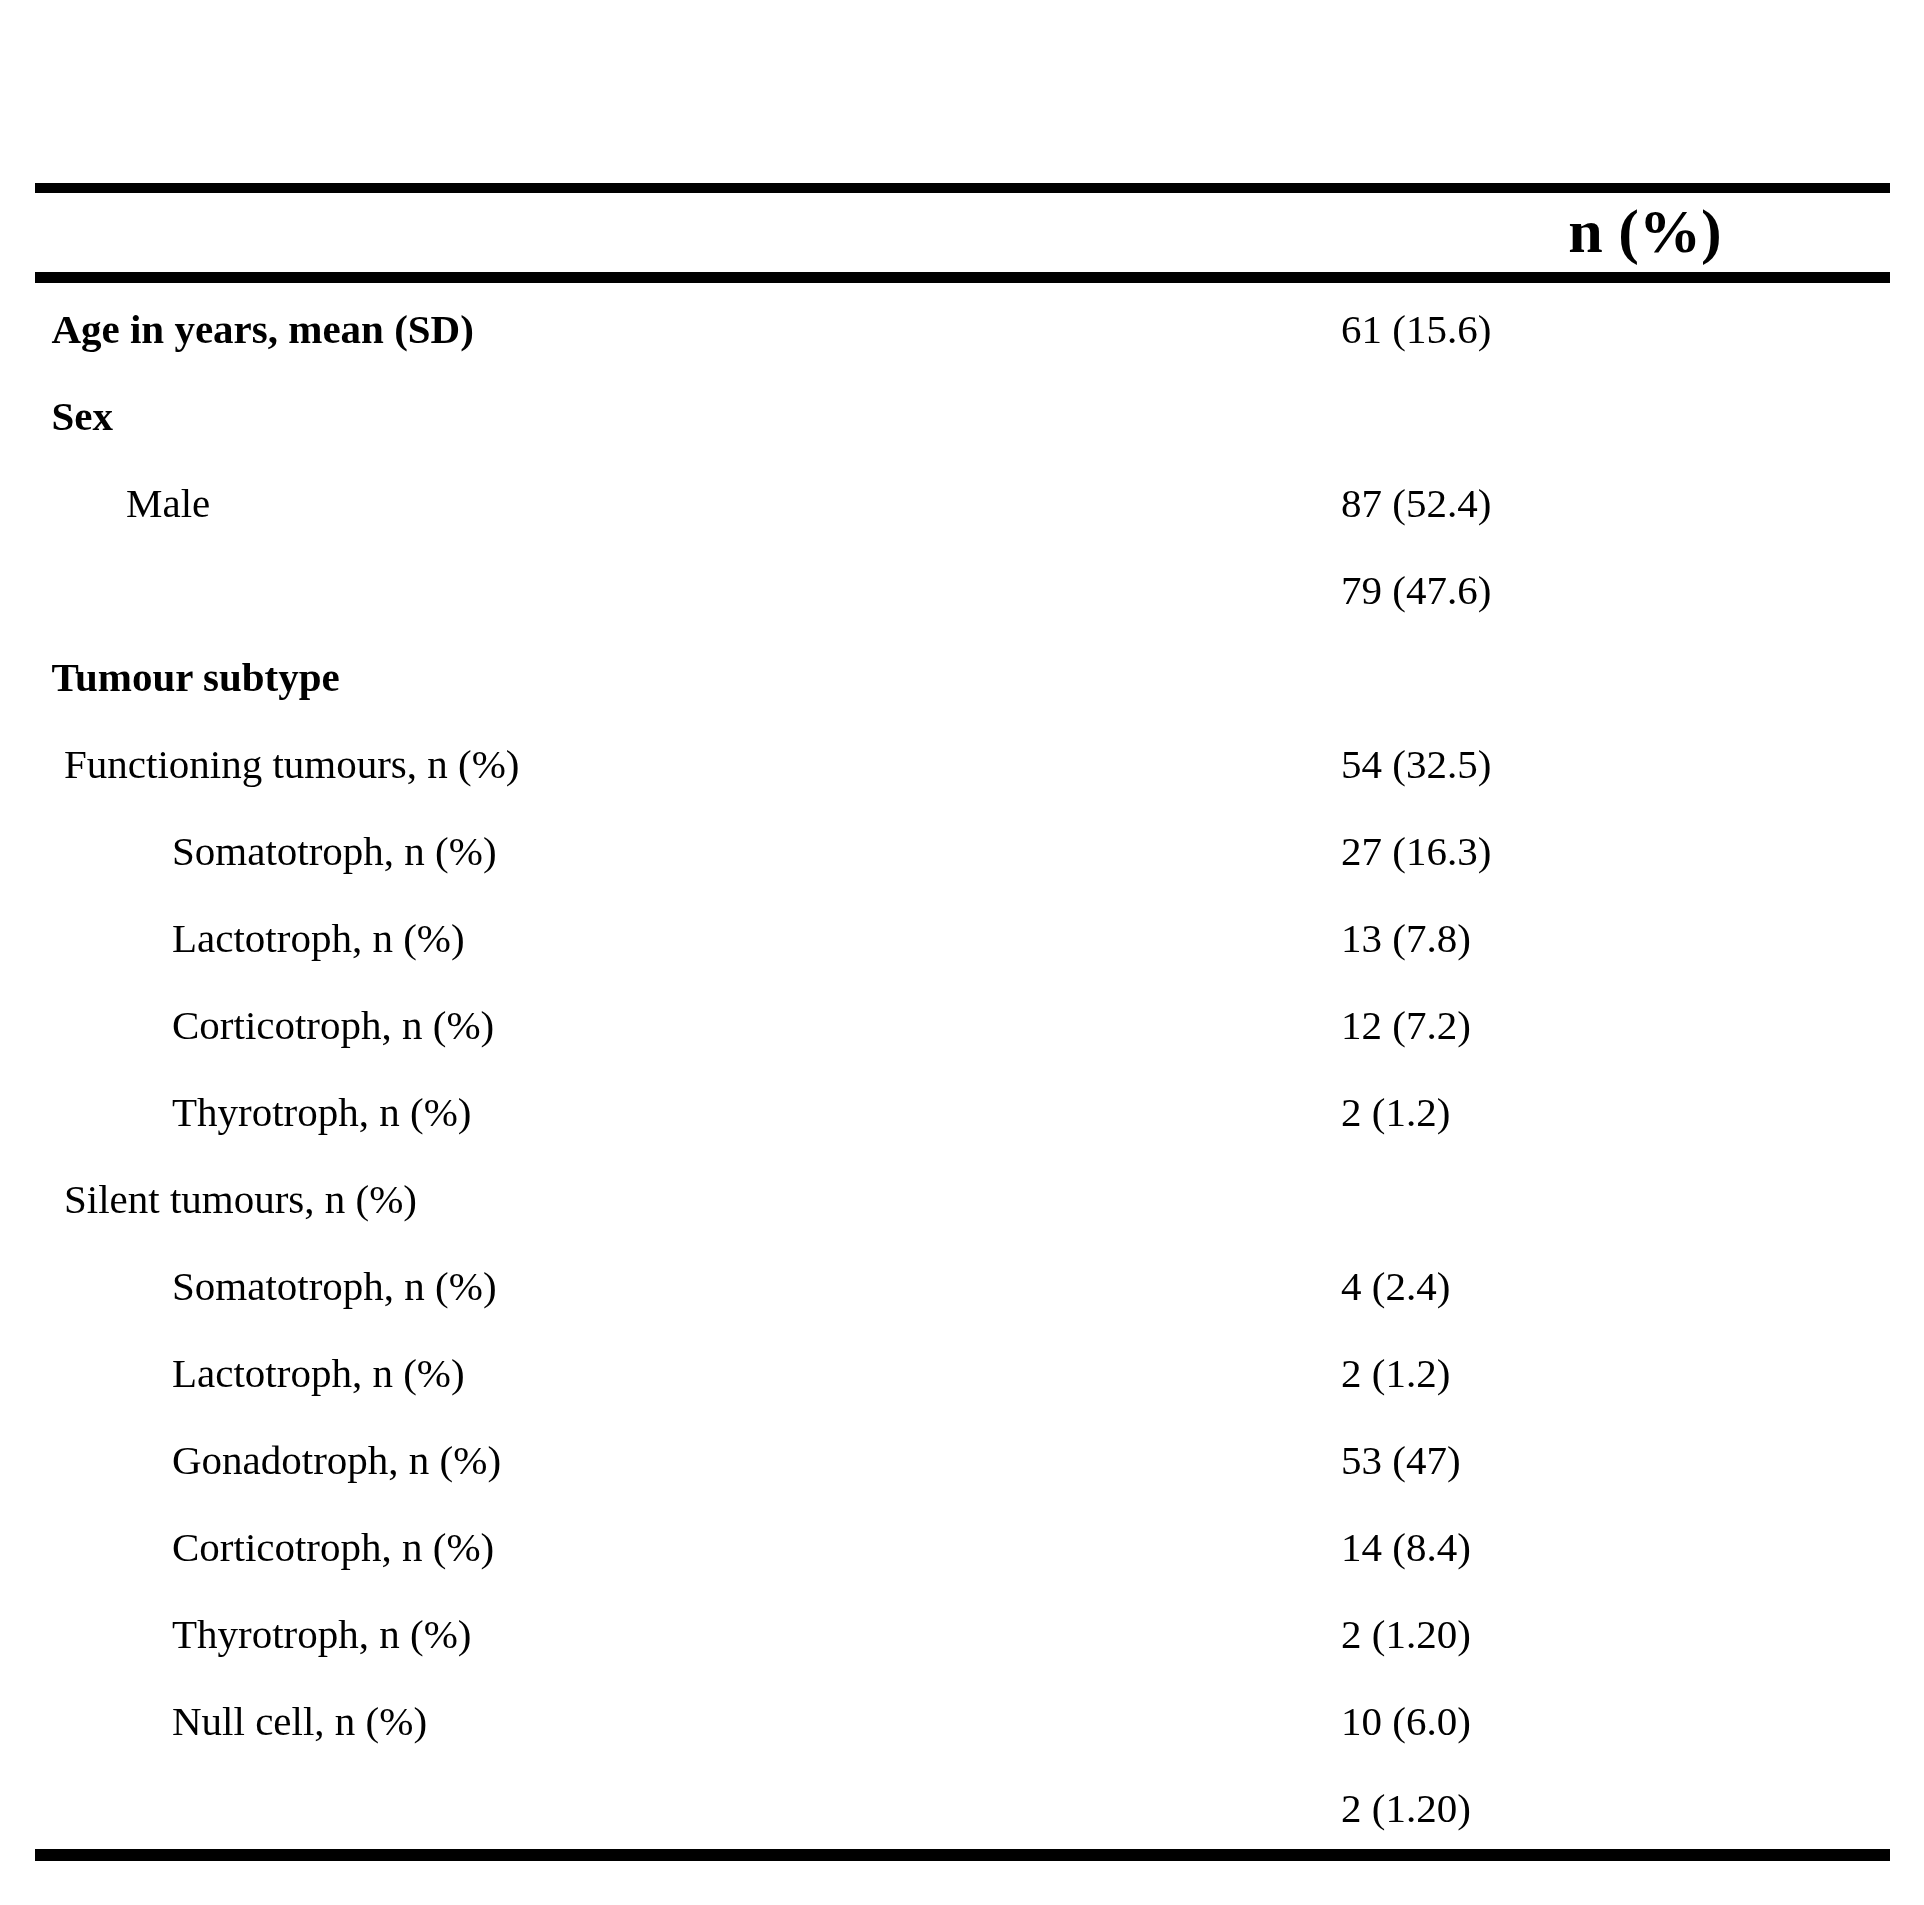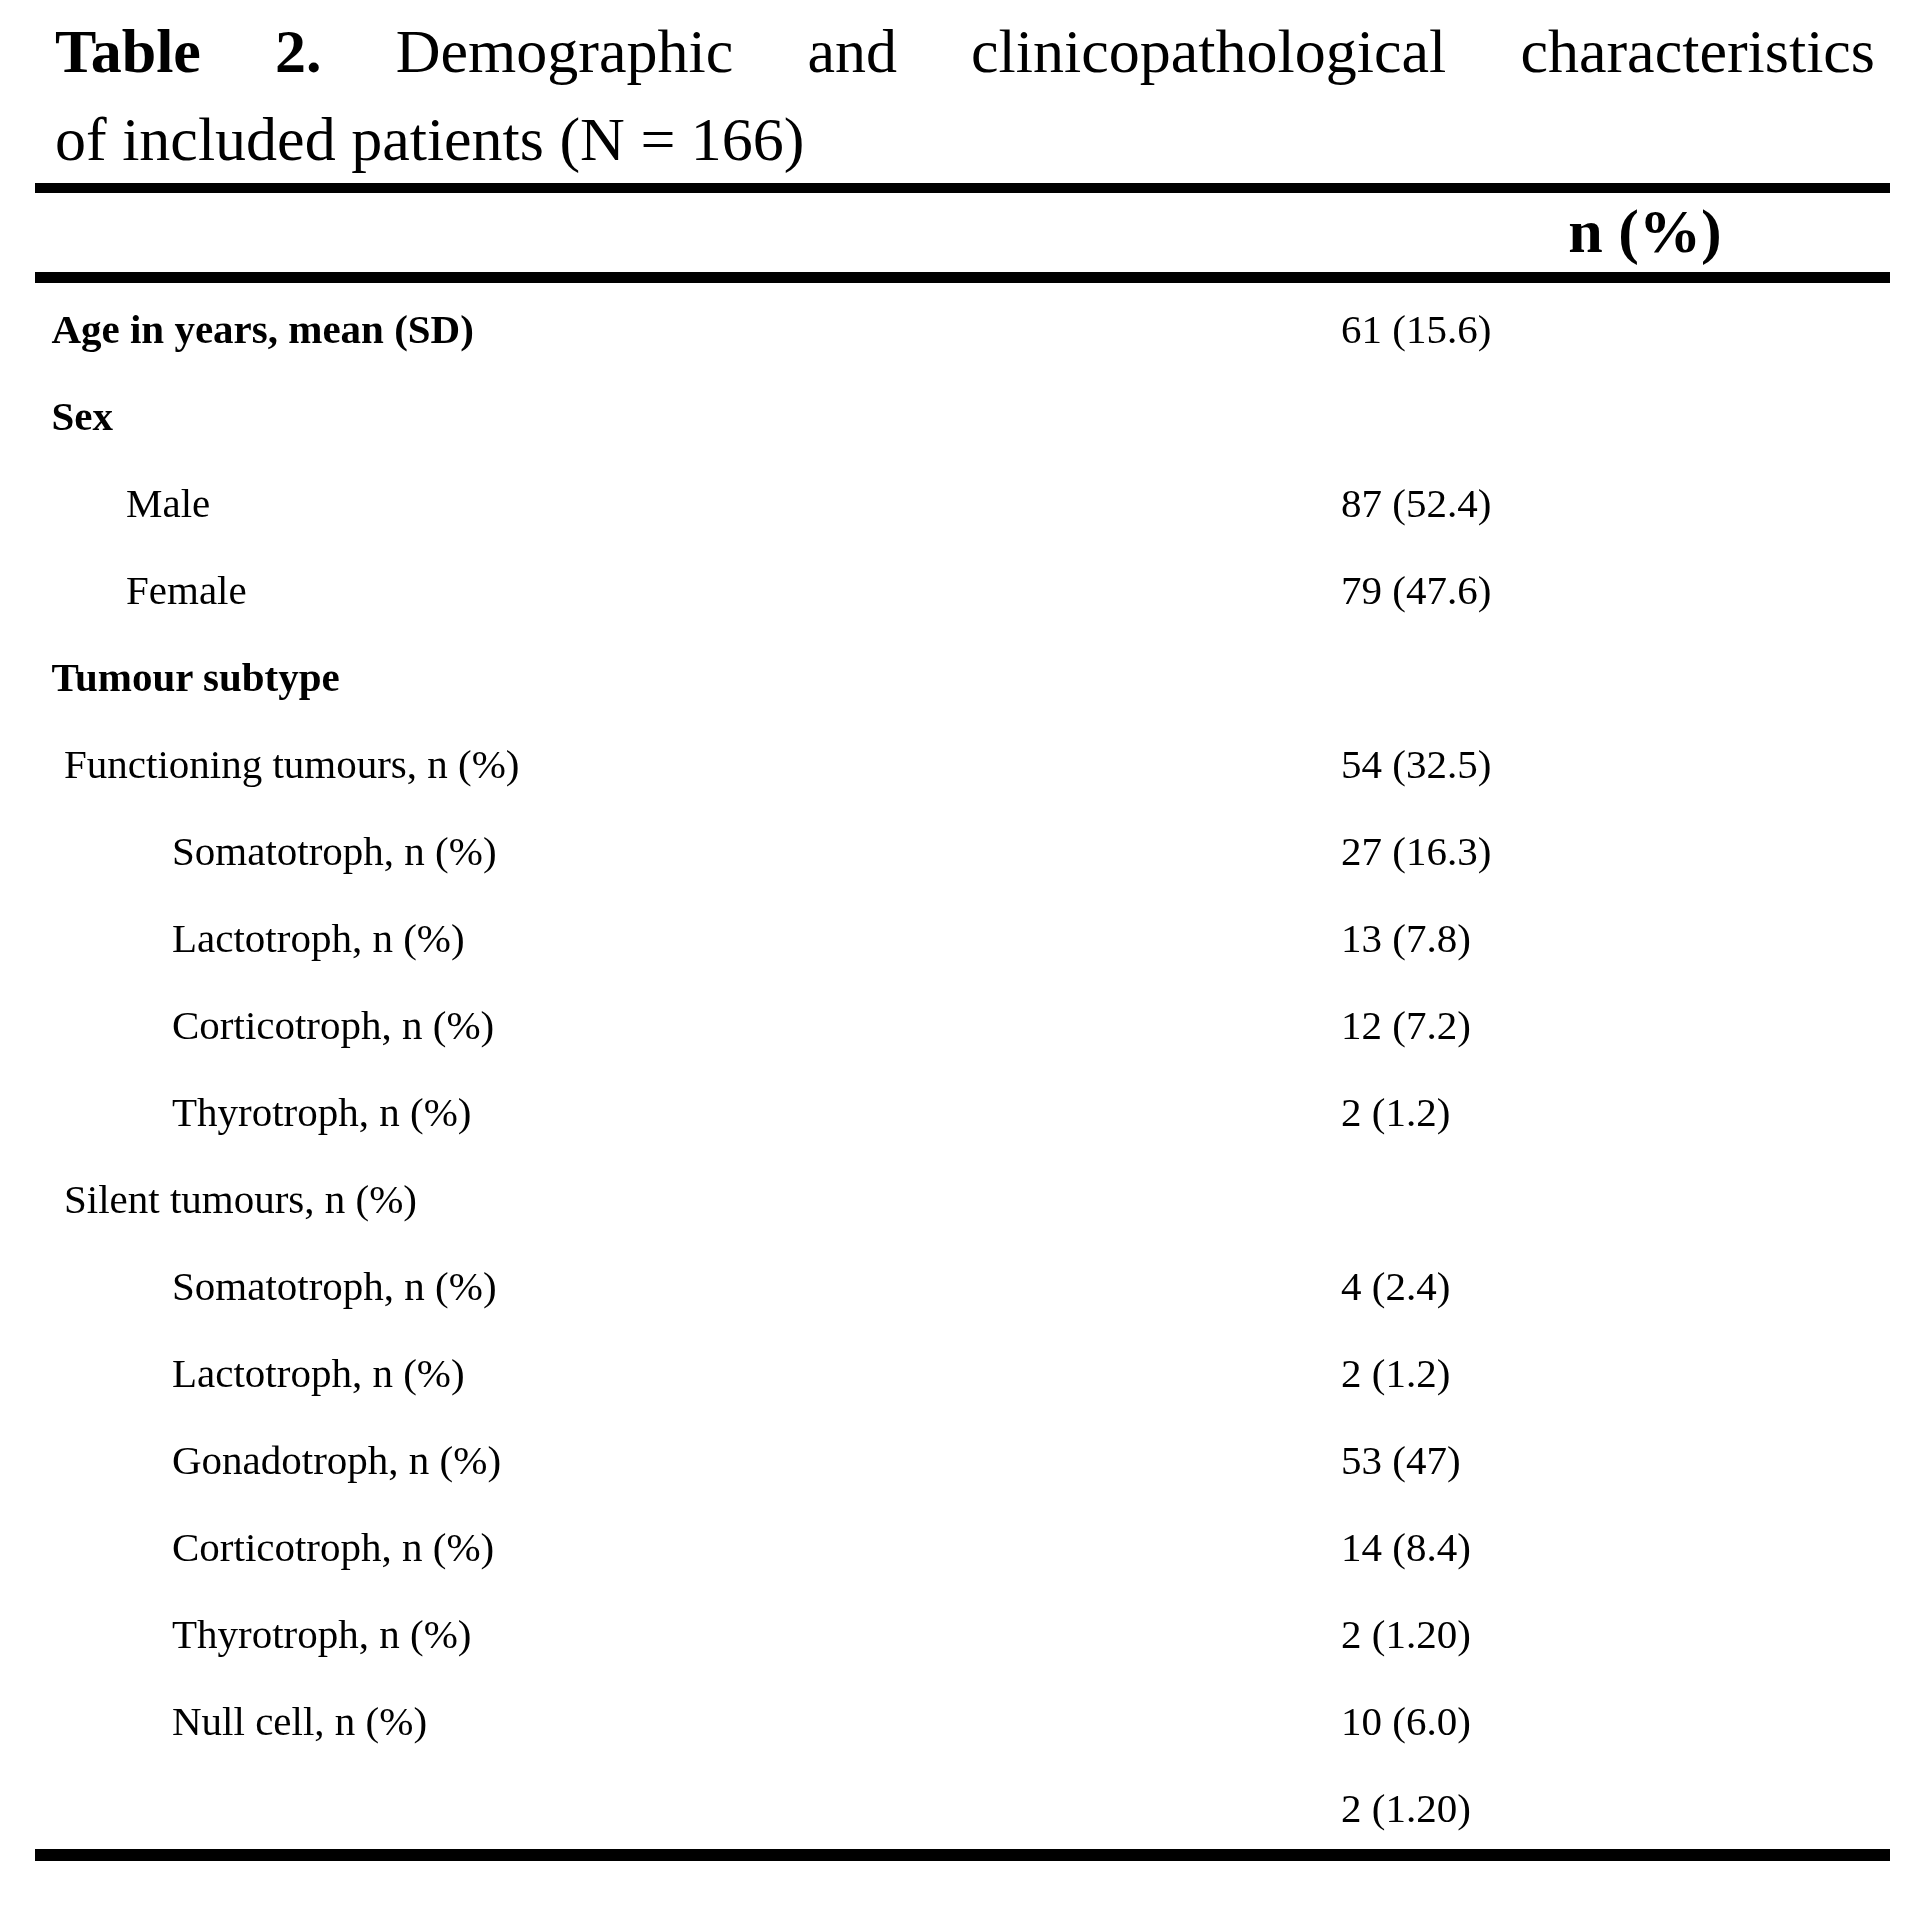--- a/index.html
+++ b/index.html
@@ -34,27 +34,20 @@
   .indent-i .label{padding-left:29px;}
   .indent-1 .label{padding-left:91px;}
   .indent-2 .label{padding-left:137px;}
   .value{position:absolute;top:0;left:1306px;width:548px;}
 </style>
 </head>
 <body>
 
 <div class="page">
 
-  <div class="caption">
-    <div class="caption-line1">
-      <span class="b">Table 2.</span>
-      <span>Demographic and clinicopathological characteristics</span>
-    </div>
-    <div class="caption-line2">of included patients (N = 166)</div>
-  </div>
 
   <div class="rule rule-top"></div>
 
   <div class="colhead">n (%)</div>
 
   <div class="rule rule-mid"></div>
 
   <div class="rows">
 
     <div class="row bold indent-0">
@@ -66,21 +59,20 @@
       <span class="label">Sex</span>
       <span class="value"></span>
     </div>
 
     <div class="row indent-1">
       <span class="label">Male</span>
       <span class="value">87 (52.4)</span>
     </div>
 
     <div class="row indent-1">
-      <span class="label">Female</span>
       <span class="value">79 (47.6)</span>
     </div>
 
     <div class="row bold indent-0">
       <span class="label">Tumour subtype</span>
       <span class="value"></span>
     </div>
 
     <div class="row italic indent-i">
       <span class="label">Functioning tumours, n (%)</span>

